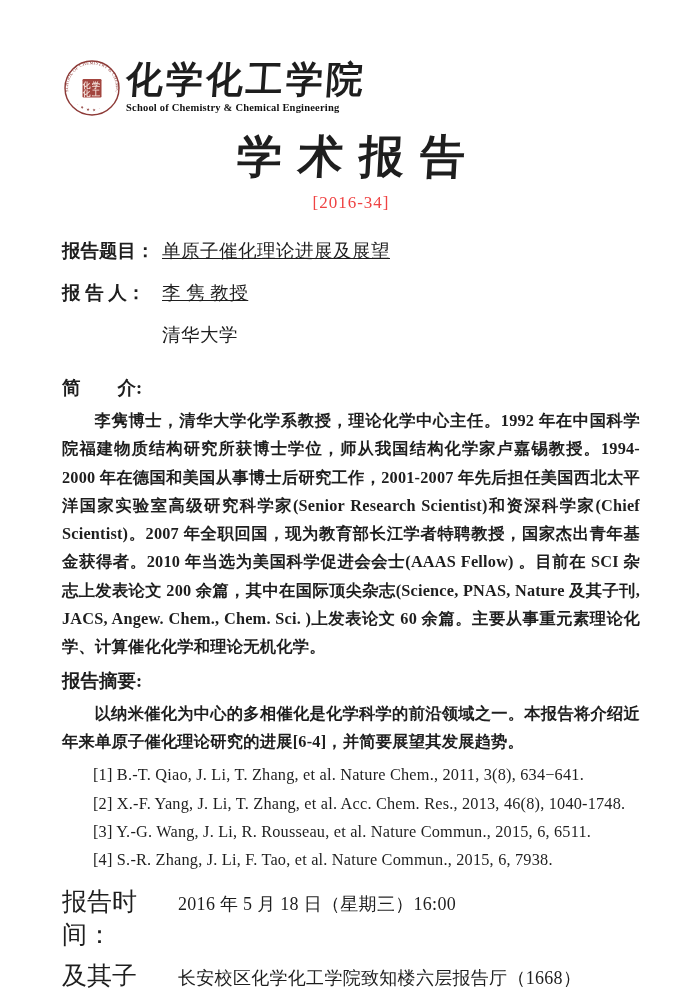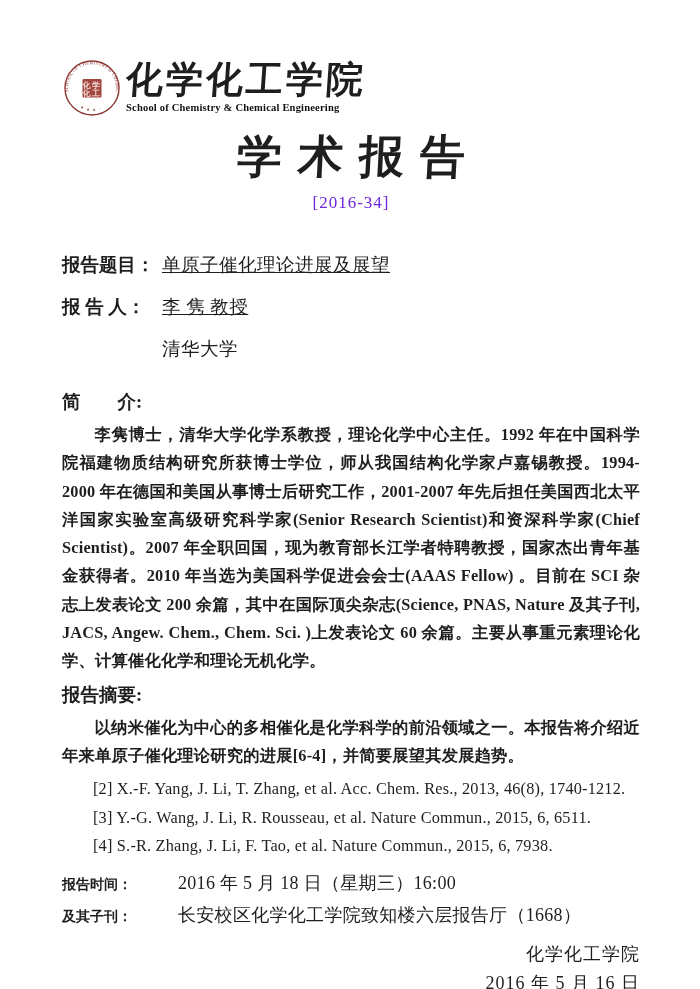--- a/index.html
+++ b/index.html
@@ -29,24 +29,24 @@
   }
   
   .doc-title{
     margin-top:14px;text-align:center;
     font-size:45px;line-height:46px;font-weight:900;
     letter-spacing:16px;padding-left:16px;
     transform:skewX(-3deg);
   }
   .doc-number{
     margin-top:13px;text-align:center;
-    font-size:17px;letter-spacing:1px;color:#6d28d9;
+    font-size:17px;letter-spacing:1px;color:#ef4444;
   }
   
-  .fields{margin-top:39px;}
+  .fields{margin-top:25px;}
   .field-row{display:flex;align-items:baseline;margin-bottom:17px;}
   .field-label{flex:none;width:100px;font-size:18.5px;font-weight:700;}
   .field-value{font-size:18.5px;letter-spacing:.5px;text-decoration:underline;}
   .affiliation{margin-left:100px;font-size:18.5px;letter-spacing:.5px;margin-bottom:0;}
   
   .section-label{font-size:18.5px;font-weight:700;}
   .bio-label{margin-top:28px;}
   .body-par{
     margin:7px 0 0 0;
     font-size:16.3px;line-height:28.3px;
@@ -55,21 +55,21 @@
     font-weight:bold;
   }
   .abstract-label{margin-top:6px;}
   .references{list-style:none;margin:5px 0 0 0;padding:0;}
   .references li{
     padding-left:31px;font-size:16.3px;line-height:28.3px;letter-spacing:.2px;
   }
   
   .logistics{margin-top:11px;}
   .logi-row{display:flex;align-items:baseline;margin-bottom:8px;}
-  .logi-label{flex:none;width:100px;font-size:14px;font-weight:700;}
+  .logi-label{flex:none;width:100px;font-size:25px;font-weight:400;}
   .logi-value{font-size:18px;letter-spacing:.3px;margin-left:16px;}
   
   .footer{margin-top:13px;text-align:right;}
   .footer-line{font-size:18px;line-height:29px;letter-spacing:1px;}
 </style>
 </head>
 <body>
 
 <div class="page">
 
@@ -108,21 +108,22 @@
     </div>
     <div class="affiliation">清华大学</div>
   </div>
 
   <div class="section-label bio-label">简　　介:</div>
   <p class="body-par">李隽博士，清华大学化学系教授，理论化学中心主任。1992 年在中国科学院福建物质结构研究所获博士学位，师从我国结构化学家卢嘉锡教授。1994-2000 年在德国和美国从事博士后研究工作，2001-2007 年先后担任美国西北太平洋国家实验室高级研究科学家(Senior Research Scientist)和资深科学家(Chief Scientist)。2007 年全职回国，现为教育部长江学者特聘教授，国家杰出青年基金获得者。2010 年当选为美国科学促进会会士(AAAS Fellow) 。目前在 SCI 杂志上发表论文 200 余篇，其中在国际顶尖杂志(Science, PNAS, Nature 及其子刊, JACS, Angew. Chem., Chem. Sci. )上发表论文 60 余篇。主要从事重元素理论化学、计算催化化学和理论无机化学。</p>
 
   <div class="section-label abstract-label">报告摘要:</div>
   <p class="body-par">以纳米催化为中心的多相催化是化学科学的前沿领域之一。本报告将介绍近年来单原子催化理论研究的进展[6-4]，并简要展望其发展趋势。</p>
   <ul class="references">
-    <li>[2] X.-F. Yang, J. Li, T. Zhang, et al. Acc. Chem. Res., 2013, 46(8), 1740-1212.</li>
+    <li>[1] B.-T. Qiao, J. Li, T. Zhang, et al. Nature Chem., 2011, 3(8), 634−641.</li>
+    <li>[2] X.-F. Yang, J. Li, T. Zhang, et al. Acc. Chem. Res., 2013, 46(8), 1040-1748.</li>
     <li>[3] Y.-G. Wang, J. Li, R. Rousseau, et al. Nature Commun., 2015, 6, 6511.</li>
     <li>[4] S.-R. Zhang, J. Li, F. Tao, et al. Nature Commun., 2015, 6, 7938.</li>
   </ul>
 
   <div class="logistics">
     <div class="logi-row">
       <span class="logi-label">报告时间：</span>
       <span class="logi-value">2016 年 5 月 18 日（星期三）16:00</span>
     </div>
     <div class="logi-row">

